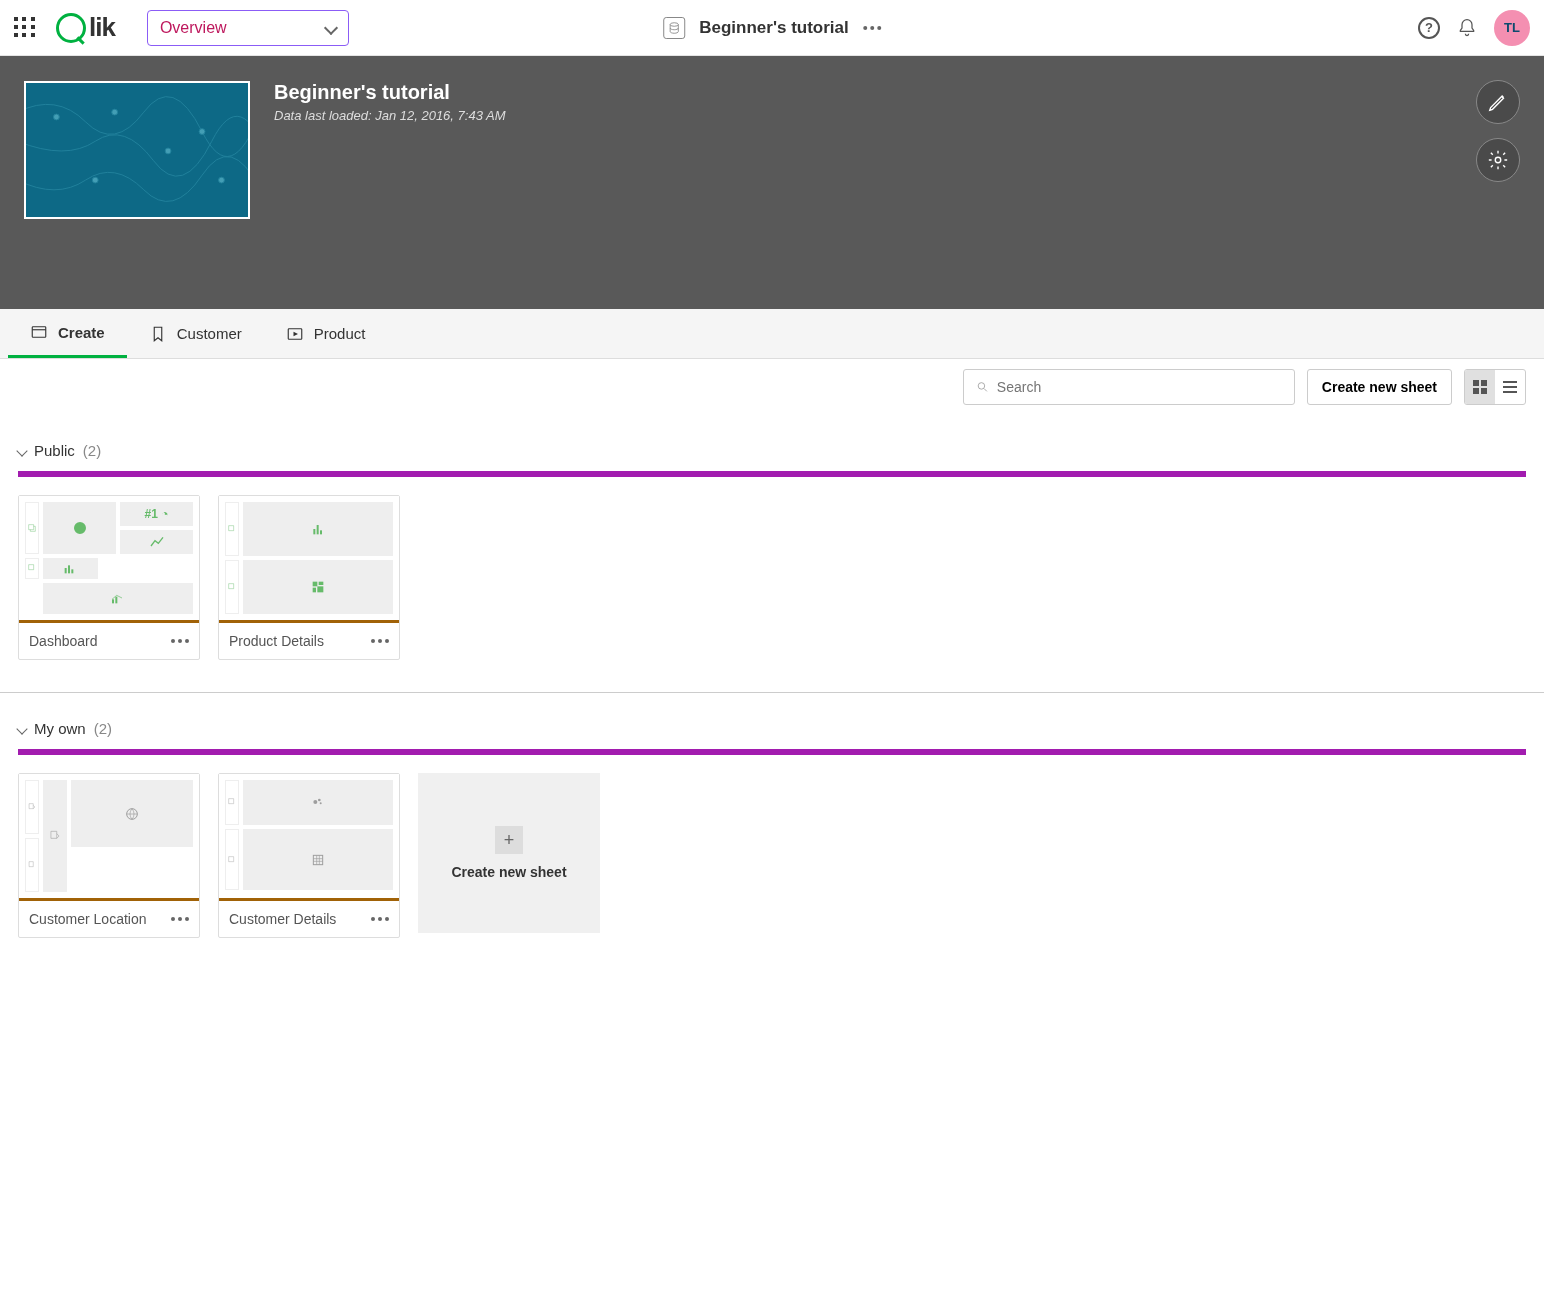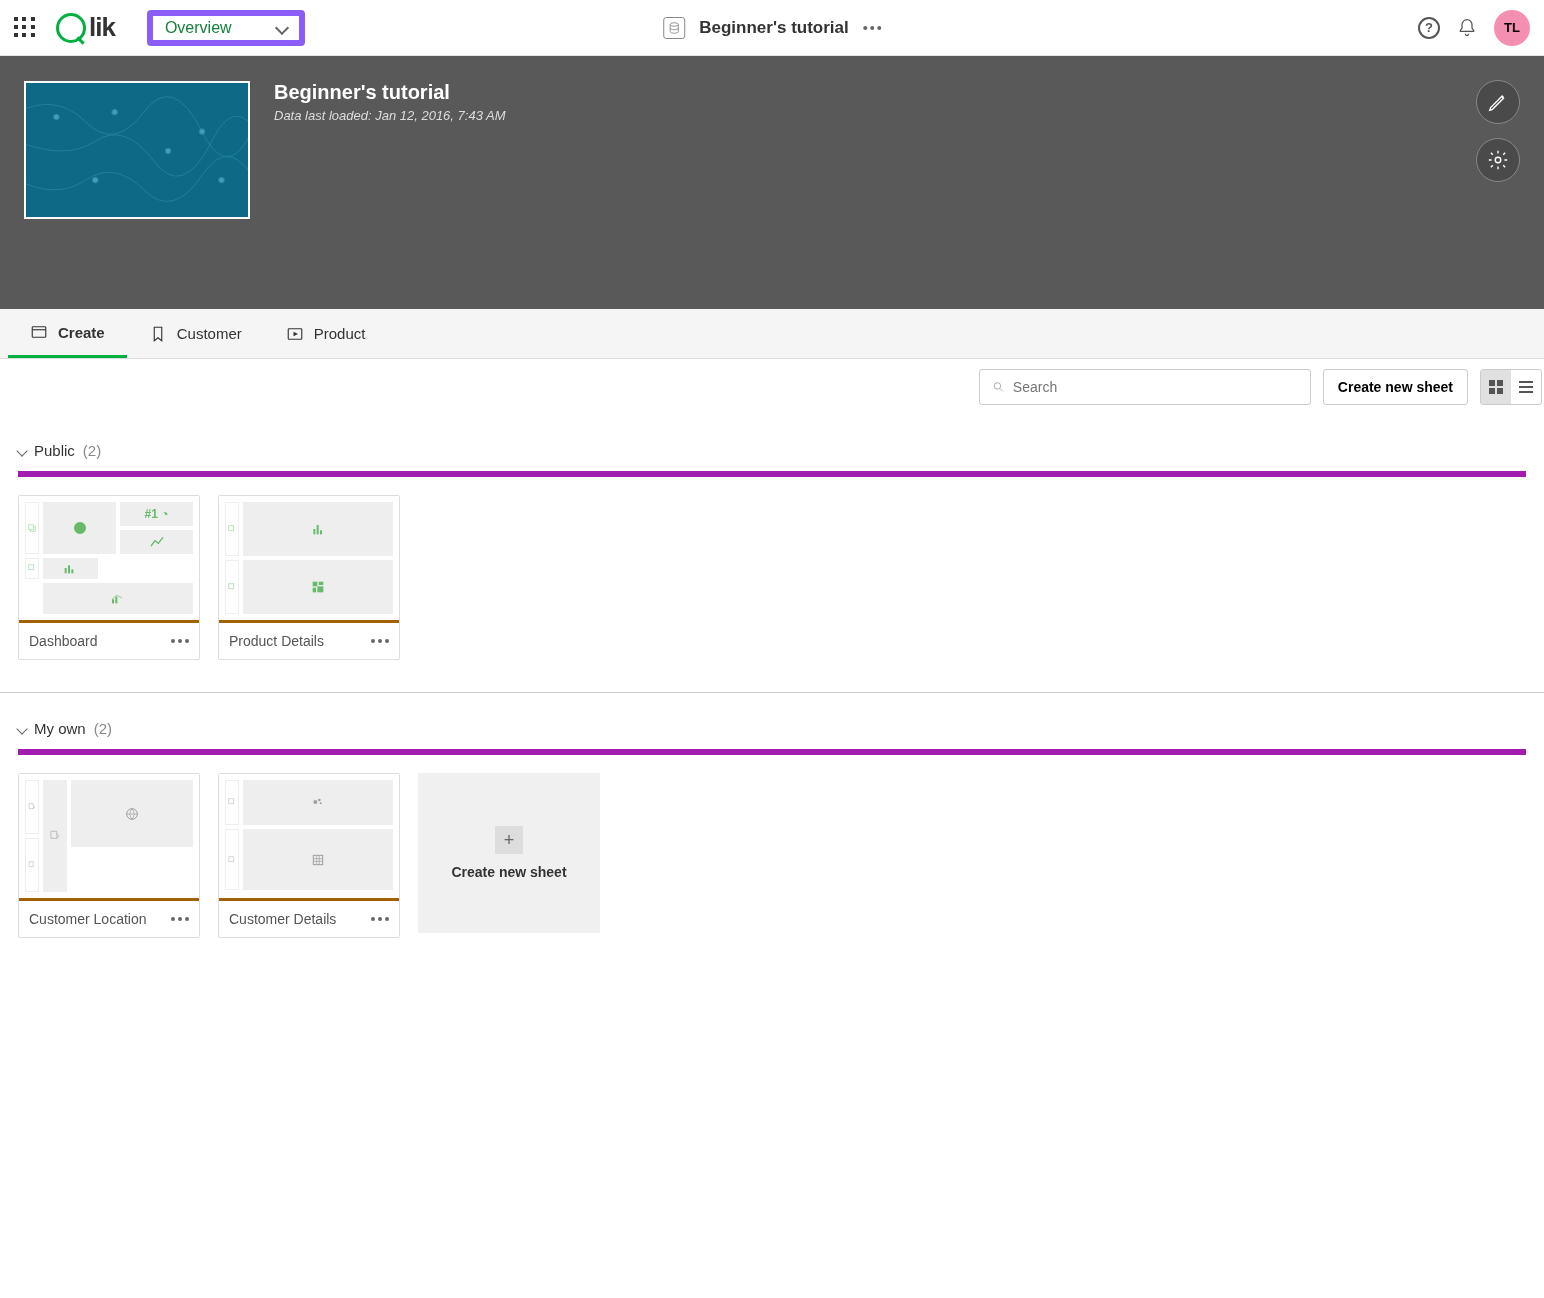--- a/index.html
+++ b/index.html
@@ -6,51 +6,51 @@
     body { font-family: Arial, sans-serif; background: #fff; color: #333; }
 
     
     .topbar { display: flex; align-items: center; height: 56px; border-bottom: 1px solid #e5e5e5; padding: 0 14px; gap: 10px; }
     .apps-grid-icon { width: 22px; height: 22px; display: grid; grid-template-columns: repeat(3,1fr); grid-template-rows: repeat(3,1fr); gap: 3px; cursor: pointer; }
     .apps-grid-icon div { background: #333; width: 4px; height: 4px; }
     .qlik-logo { display: flex; align-items: center; margin-left: 10px; margin-right: 22px; }
     .qlik-q { width: 30px; height: 30px; border: 3px solid #00b140; border-radius: 50%; position: relative; }
     .qlik-q::after { content: ''; position: absolute; bottom: -2px; right: -2px; width: 9px; height: 3px; background: #00b140; transform: rotate(45deg); }
     .qlik-text { font-size: 26px; font-weight: bold; color: #333; margin-left: 3px; letter-spacing: -1px; }
-    .overview-dd { display: flex; align-items: center; justify-content: space-between; width: 158px; height: 36px; border: 6px solid #8b5cf6; border-radius: 4px; padding: 0 12px; cursor: pointer; color: #15803d; }
+    .overview-dd { display: flex; align-items: center; justify-content: space-between; width: 202px; height: 36px; border: 1px solid #8b5cf6; border-radius: 4px; padding: 0 12px; cursor: pointer; color: #be185d; }
     .chevron-down::before { content: ''; display: inline-block; width: 8px; height: 8px; border-right: 2px solid #666; border-bottom: 2px solid #666; transform: rotate(45deg); margin-top: -5px; }
     .topbar-center { position: absolute; left: 50%; transform: translateX(-50%); display: flex; align-items: center; gap: 14px; }
     .db-icon { width: 22px; height: 22px; border: 1.5px solid #888; border-radius: 3px; display: flex; align-items: center; justify-content: center; }
     .app-title { font-size: 17px; font-weight: bold; color: #333; }
     .dots-h { display: flex; gap: 3px; cursor: pointer; }
     .dots-h span { width: 4px; height: 4px; background: #666; border-radius: 50%; }
     .topbar-right { margin-left: auto; display: flex; align-items: center; gap: 16px; }
     .icon-btn { width: 22px; height: 22px; cursor: pointer; display: flex; align-items: center; justify-content: center; }
     .help-icon { border: 2px solid #555; border-radius: 50%; font-size: 13px; color: #555; font-weight: bold; }
     .bell-icon svg { width: 20px; height: 20px; }
-    .avatar { width: 36px; height: 36px; border-radius: 50%; background: #f48fb1; color: #000000; display: flex; align-items: center; justify-content: center; font-size: 13px; font-weight: bold; cursor: pointer; }
+    .avatar { width: 36px; height: 36px; border-radius: 50%; background: #f48fb1; color: #0c4a6e; display: flex; align-items: center; justify-content: center; font-size: 13px; font-weight: bold; cursor: pointer; }
 
     
     .hero { background: #595959; padding: 25px 24px 90px; display: flex; gap: 24px; position: relative; }
     .thumb { width: 226px; height: 138px; background: #0d6986; border: 2px solid #fff; position: relative; overflow: hidden; }
     .thumb svg { width: 100%; height: 100%; }
     .hero-info h1 { color: #fff; font-size: 20px; font-weight: bold; margin-bottom: 4px; }
     .hero-info p { color: #ddd; font-size: 13px; font-style: italic; }
     .fab-col { position: absolute; right: 24px; top: 24px; display: flex; flex-direction: column; gap: 14px; }
     .fab { width: 44px; height: 44px; border-radius: 50%; border: 1.5px solid #888; background: #4a4a4a; display: flex; align-items: center; justify-content: center; cursor: pointer; }
     .fab svg { width: 22px; height: 22px; stroke: #fff; fill: none; }
 
     
     .tabs { background: #f5f5f5; border-bottom: 1px solid #ddd; display: flex; padding-left: 8px; }
     .tab { display: flex; align-items: center; gap: 10px; padding: 14px 22px; font-size: 15px; color: #333; cursor: pointer; }
     .tab.active { border-bottom: 3px solid #00b140; font-weight: bold; }
     .tab svg { width: 18px; height: 18px; }
 
     
-    .action-bar { display: flex; justify-content: flex-end; align-items: center; gap: 12px; padding: 10px 2px; }
+    .action-bar { display: flex; justify-content: flex-end; align-items: center; gap: 12px; padding: 10px 18px; }
     .search-box { width: 332px; height: 36px; border: 1px solid #ccc; border-radius: 3px; display: flex; align-items: center; padding: 0 12px; gap: 8px; color: #999; }
     .search-box svg { width: 14px; height: 14px; }
     .create-btn { height: 36px; border: 1px solid #ccc; border-radius: 3px; padding: 0 14px; background: #fff; font-size: 14px; font-weight: bold; cursor: pointer; }
     .view-toggle { display: flex; border: 1px solid #ccc; border-radius: 3px; overflow: hidden; }
     .view-toggle div { width: 30px; height: 34px; display: flex; align-items: center; justify-content: center; cursor: pointer; }
     .view-toggle .active { background: #e0e0e0; }
 
     
     .section { padding: 14px 18px; }
     .section-header { display: flex; align-items: center; gap: 8px; padding: 12px 0; border-bottom: 6px solid #a21caf; cursor: pointer; }

